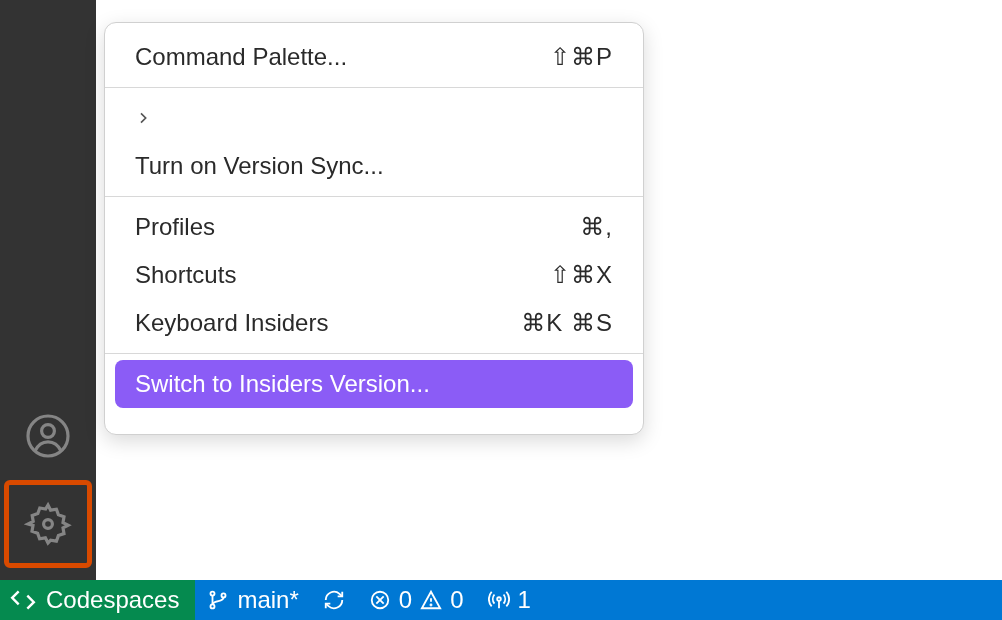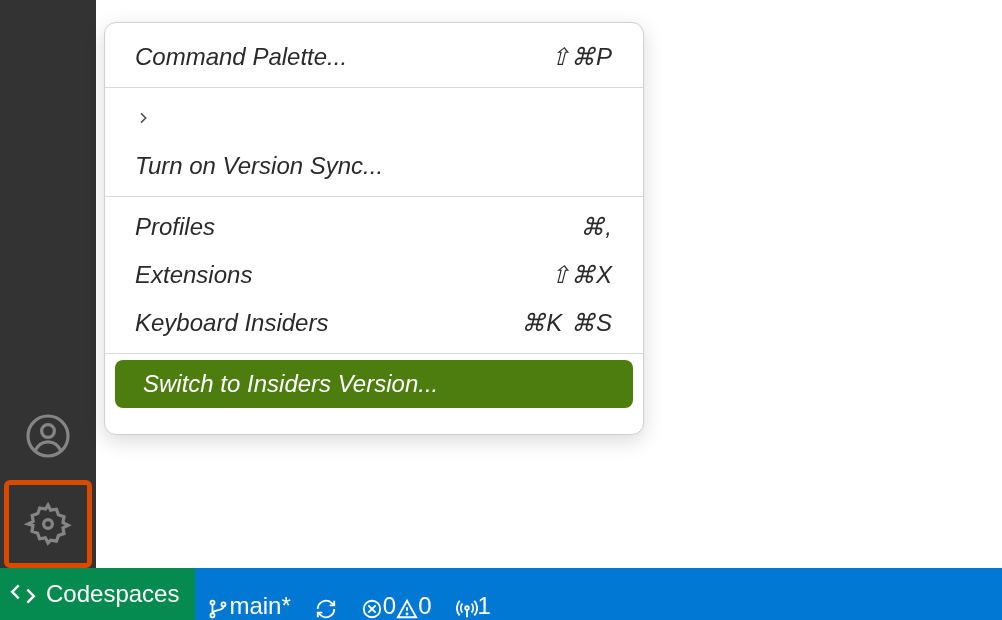--- a/index.html
+++ b/index.html
@@ -58,68 +58,68 @@
     }
     .menu-item {
       display: flex;
       justify-content: space-between;
       align-items: center;
       padding: 10px 30px;
       font-size: 24px;
       color: #2a2a2a;
       cursor: default;
       min-height: 48px;
-      font-style: italic;
     }
     .menu-item-label { flex: 1; }
     .menu-shortcut {
       color: #2a2a2a;
       font-size: 24px;
       letter-spacing: 1px;
     }
     .menu-sep {
       height: 1px;
       background: #d8d8d8;
       margin: 6px 0;
     }
     .chevron {
       width: 16px;
       height: 16px;
       color: #555;
     }
     .menu-item.selected {
-      background: #4d7c0f;
+      background: #8b5cf6;
       color: #ffffff;
       border-radius: 8px;
       margin: 2px 10px 16px 10px;
-      padding: 10px 28px;
+      padding: 10px 20px;
     }
     .status-bar {
       position: absolute;
       left: 0;
       bottom: 0;
       width: 1002px;
-      height: 52px;
+      height: 40px;
       background: #0078d4;
       display: flex;
       align-items: center;
       color: #ffffff;
       font-size: 24px;
     }
     .status-codespaces {
       background: #058a4f;
       height: 100%;
       display: flex;
       align-items: center;
       padding: 0 16px 0 10px;
       gap: 10px;
     }
     .status-item {
       display: flex;
-      align-items: flex-end;
+      align-items: center;
+      gap: 8px;
       padding: 0 12px;
       height: 100%;
     }
     .status-icon {
       width: 22px;
       height: 22px;
       color: #ffffff;
     }
     .remote-icon {
       width: 26px;
@@ -158,21 +158,21 @@
   </div>
   <div class="menu-item">
     <span class="menu-item-label">Turn on Version Sync...</span>
   </div>
   <div class="menu-sep"></div>
   <div class="menu-item">
     <span class="menu-item-label">Profiles</span>
     <span class="menu-shortcut">⌘,</span>
   </div>
   <div class="menu-item">
-    <span class="menu-item-label">Extensions</span>
+    <span class="menu-item-label">Shortcuts</span>
     <span class="menu-shortcut">⇧⌘X</span>
   </div>
   <div class="menu-item">
     <span class="menu-item-label">Keyboard Insiders</span>
     <span class="menu-shortcut">⌘K ⌘S</span>
   </div>
   <div class="menu-sep"></div>
   <div class="menu-item selected">
     <span class="menu-item-label">Switch to Insiders Version...</span>
   </div>

